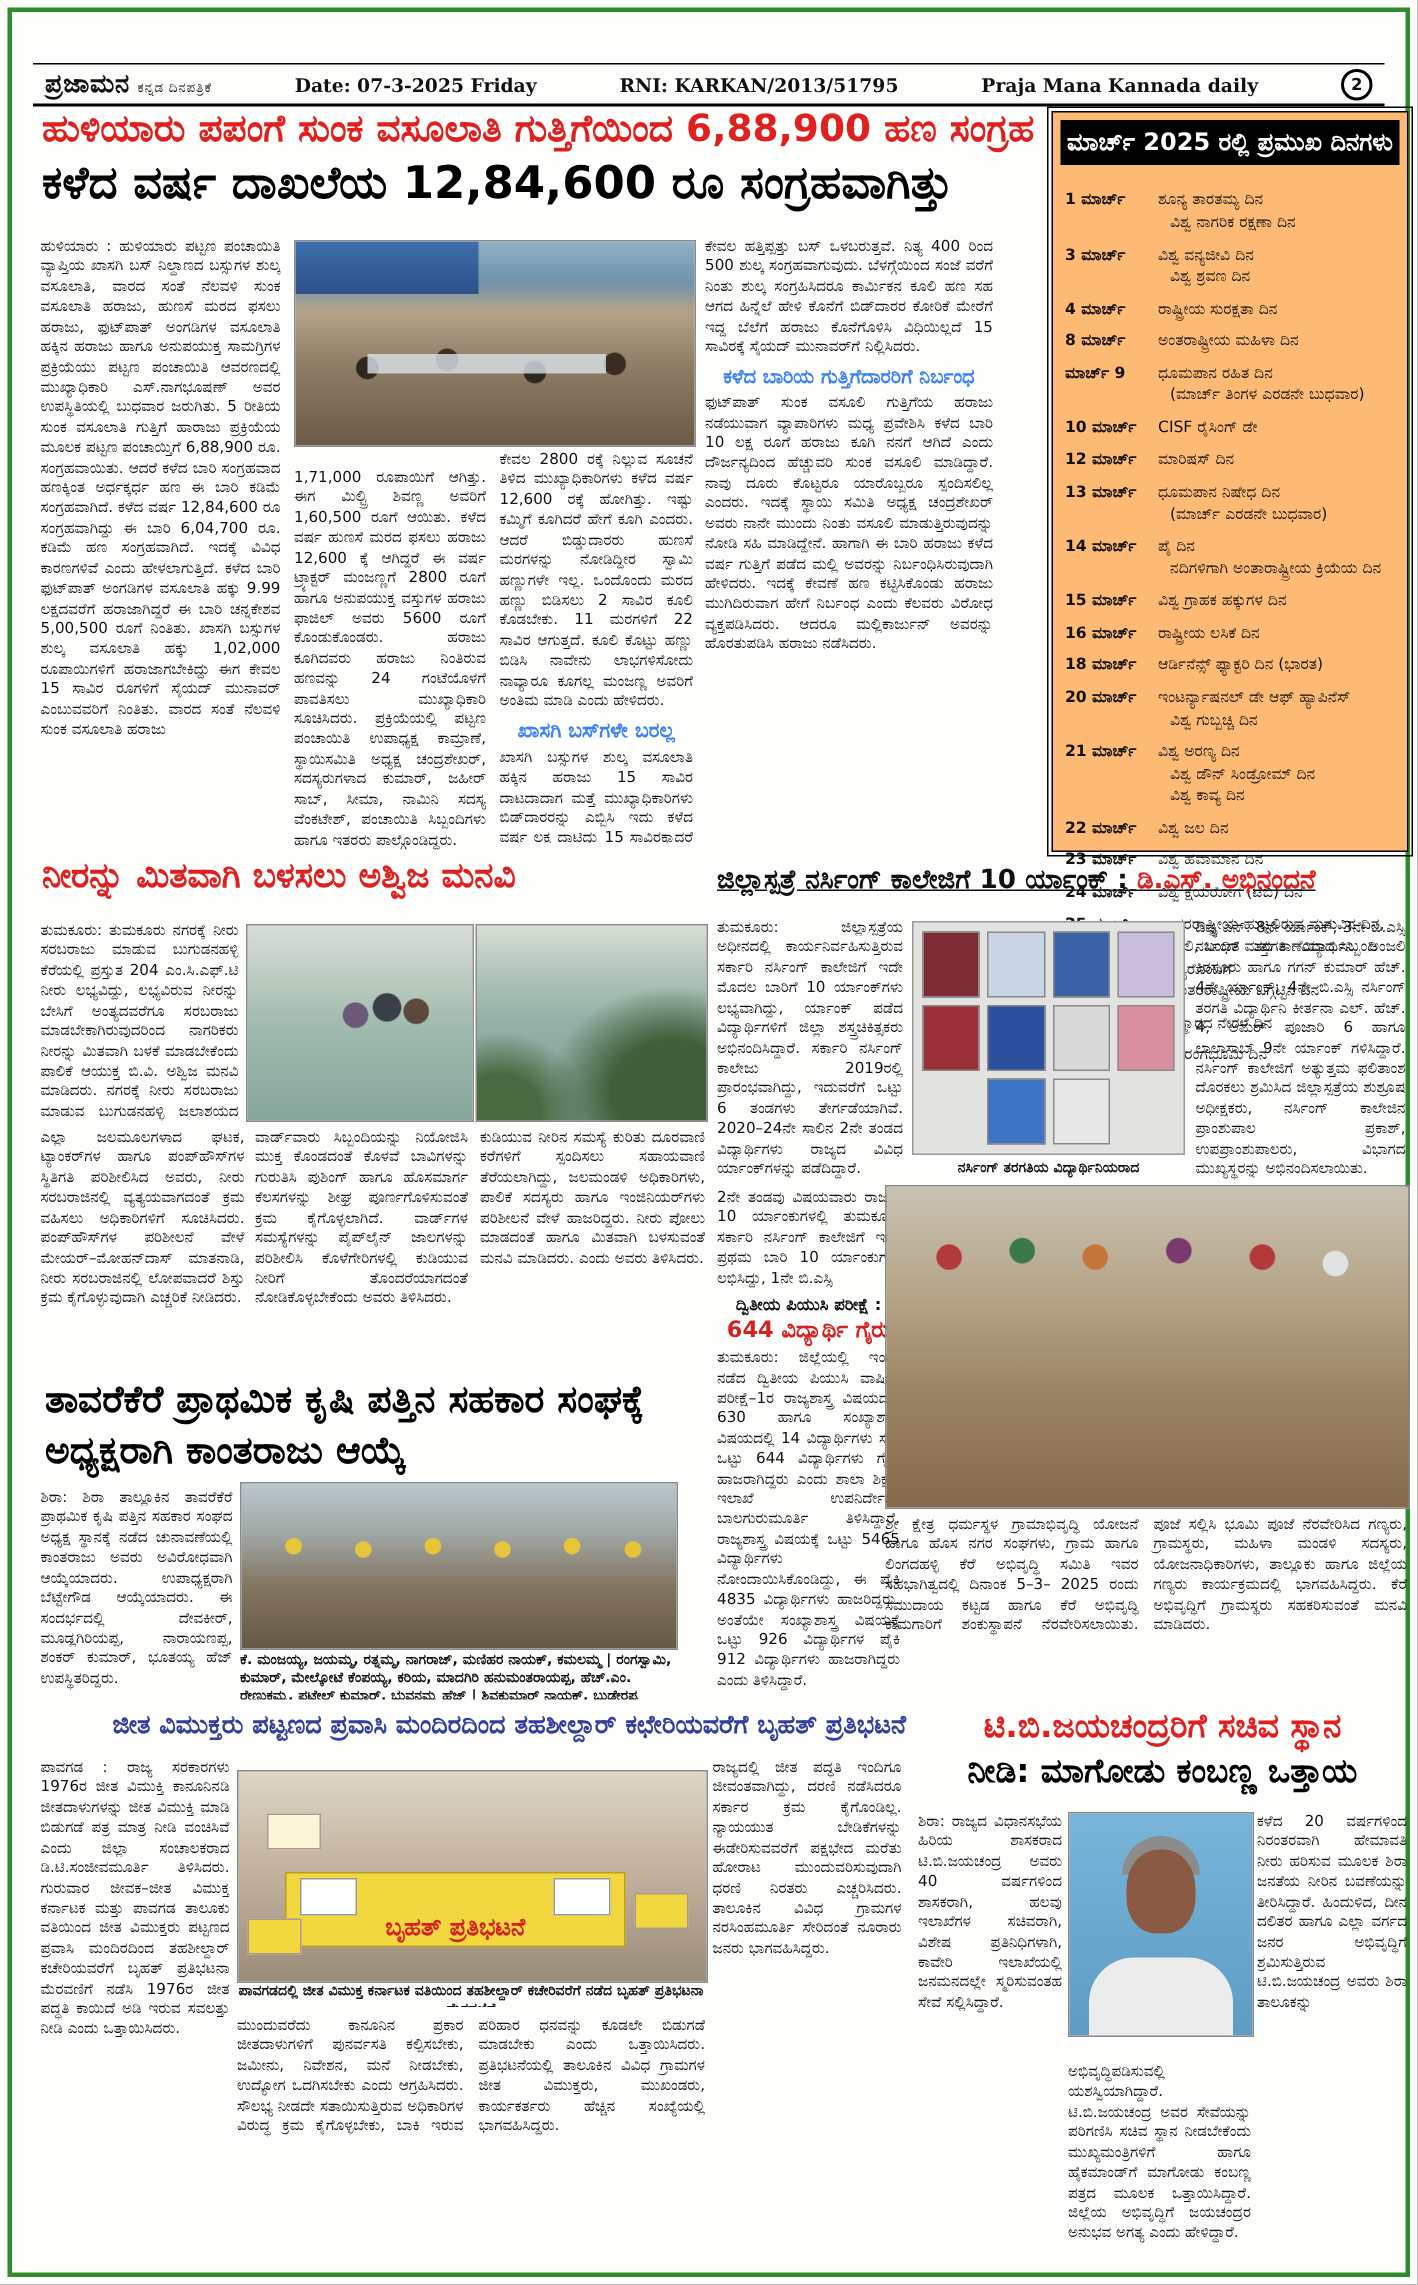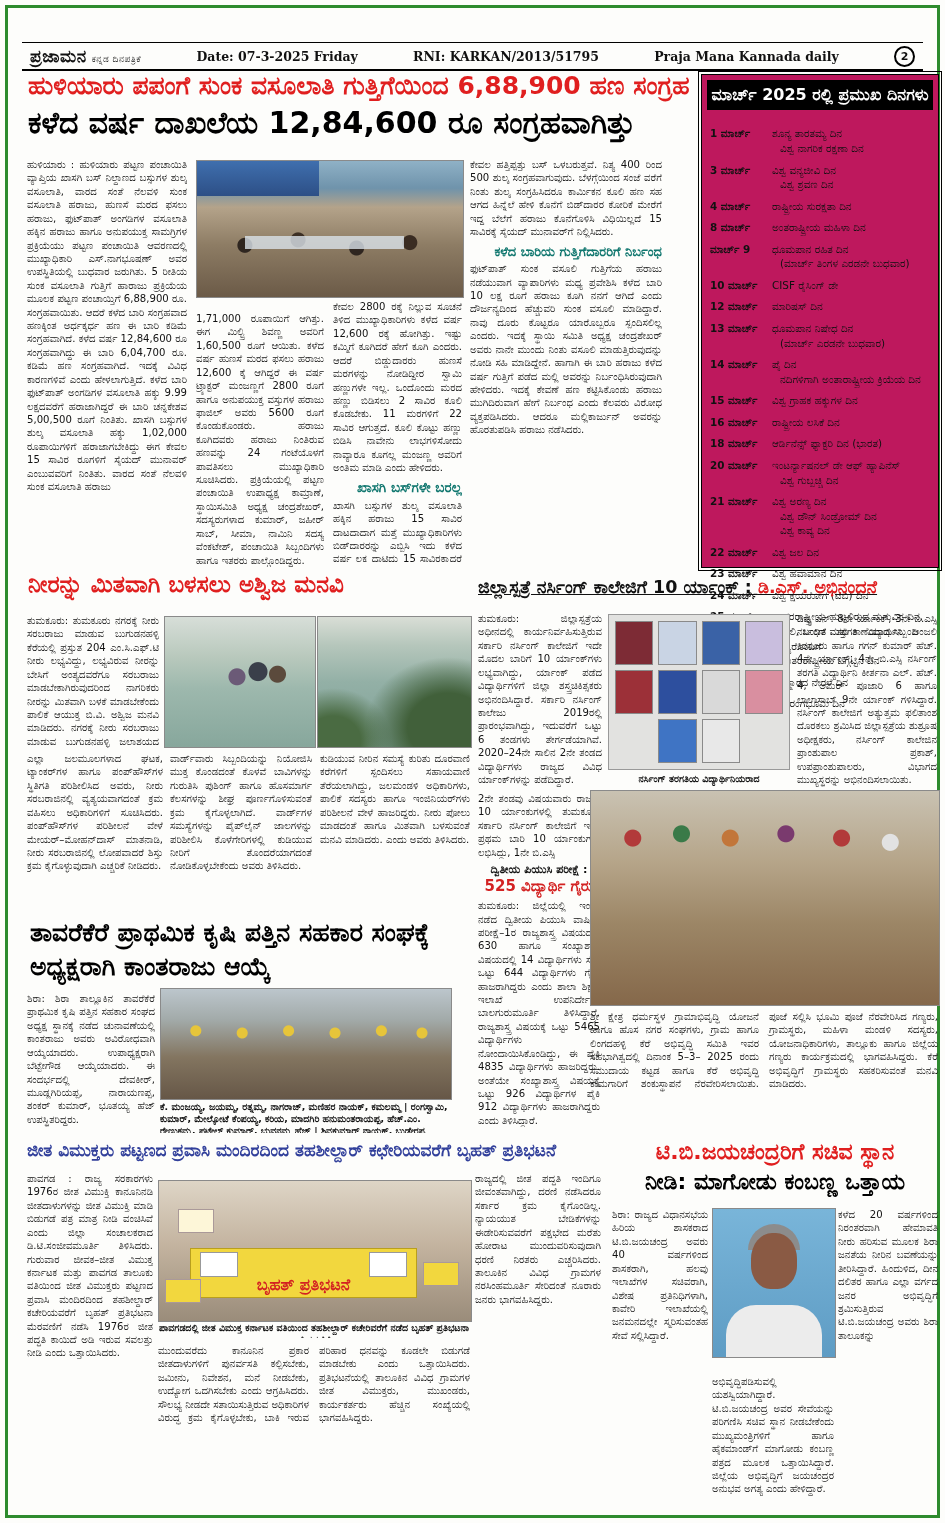--- a/index.html
+++ b/index.html
@@ -12,28 +12,28 @@
             border-top:1px solid #000;border-bottom:2px solid #000;
             display:flex;align-items:center;justify-content:space-between;padding:0 8px;}
   .logo{font-weight:bold;font-size:17px;letter-spacing:.5px;}
   .logo .tag{font-size:9px;font-weight:normal;margin-left:5px;}
   .mh{font-size:12.5px;font-weight:bold;font-family:"DejaVu Serif",serif;}
   .pagenum{width:17px;height:17px;border:2px solid #000;border-radius:50%;
            font-size:11px;font-weight:bold;display:flex;align-items:center;justify-content:center;}
   
   .hl-red{color:#e01f1f;font-weight:bold;}
   .hl-blk{color:#000;font-weight:bold;}
-  .hl-blue{color:#32409b;font-weight:bold;}
-  .subhead{color:#0f766e;font-weight:bold;text-align:right;font-size:12.5px;line-height:1.2;margin:5px 0 3px;}
+  .hl-blue{color:#32409b;font-weight:bold;margin-left:48px;}
+  .subhead{color:#3b82f6;font-weight:bold;text-align:center;font-size:12.5px;line-height:1.2;margin:5px 0 3px;}
   
   .col{font-size:10.1px;line-height:1.33;text-align:justify;overflow:hidden;}
   .cap{font-size:9.4px;font-weight:bold;line-height:1.25;overflow:hidden;}
   
   .sidebar{position:absolute;left:701px;top:74px;width:236px;height:492px;
-           border:1px solid #000;outline:1px solid #000;outline-offset:2px;background:#be185d;}
+           border:1px solid #000;outline:1px solid #000;outline-offset:2px;background:#fdba74;}
   .sb-head{background:#000;color:#fff;font-size:16px;font-weight:bold;text-align:center;
            margin:5px;padding:6px 2px;line-height:1.15;}
   .sb-list{padding:4px 8px 0 8px;font-size:10.4px;line-height:1.4;}
   .m-row{display:flex;margin:7px 0;}
   .m-date{width:62px;flex:none;font-weight:600;}
   .m-lines{flex:1;}
   .m-lines div + div{padding-left:8px;}
   
   .photo{position:absolute;border:1px solid #8a8a8a;overflow:hidden;}
   .ph-crowd{background:
@@ -323,21 +323,21 @@
       <div class="stu" style="background: rgb(63, 116, 196);"></div>
       <div class="stu" style="background: rgb(232, 232, 232);"></div>
     </div>
   <div class="abs cap" style="left:608px;top:773px;width:182px;height:16px;text-align:center;">ನರ್ಸಿಂಗ್ ತರಗತಿಯ ವಿದ್ಯಾರ್ಥಿನಿಯರಾದ</div>
 
   <div class="abs col" style="left:797px;top:612px;width:140px;height:176px;">ದಿವ್ಯ ಎನ್. 8ನೇ ರ್ಯಾಂಕ್, 3ನೇ ಬಿ.ಎಸ್ಸಿ ನರ್ಸಿಂಗ್ ತರಗತಿ ವಿದ್ಯಾರ್ಥಿನಿ ಅಂಜಲಿ ಕಿರಸೂರು ಹಾಗೂ ಗಗನ್ ಕುಮಾರ್ ಹೆಚ್. 4ನೇ ರ್ಯಾಂಕ್; 4ನೇ ಬಿ.ಎಸ್ಸಿ ನರ್ಸಿಂಗ್ ತರಗತಿ ವಿದ್ಯಾರ್ಥಿನಿ ಕೀರ್ತನಾ ಎಲ್. ಹೆಚ್. 4, ಅಮರ್ ಪೂಜಾರಿ 6 ಹಾಗೂ ಲಾಲಾಸಾಬ್ 9ನೇ ರ್ಯಾಂಕ್ ಗಳಿಸಿದ್ದಾರೆ. ನರ್ಸಿಂಗ್ ಕಾಲೇಜಿಗೆ ಅತ್ಯುತ್ತಮ ಫಲಿತಾಂಶ ದೊರಕಲು ಶ್ರಮಿಸಿದ ಜಿಲ್ಲಾಸ್ಪತ್ರೆಯ ಶುಶ್ರೂಷ ಅಧೀಕ್ಷಕರು, ನರ್ಸಿಂಗ್ ಕಾಲೇಜಿನ ಪ್ರಾಂಶುಪಾಲ ಪ್ರಕಾಶ್, ಉಪಪ್ರಾಂಶುಪಾಲರು, ವಿಭಾಗದ ಮುಖ್ಯಸ್ಥರನ್ನು ಅಭಿನಂದಿಸಲಾಯಿತು.</div>
 
   <div class="abs" style="left:478px;top:792px;width:122px;height:342px;overflow:hidden;">
     <div class="col">2ನೇ ತಂಡವು ವಿಷಯವಾರು ರಾಜ್ಯದ 10 ರ್ಯಾಂಕುಗಳಲ್ಲಿ ತುಮಕೂರು ಸರ್ಕಾರಿ ನರ್ಸಿಂಗ್ ಕಾಲೇಜಿಗೆ ಇದೇ ಪ್ರಥಮ ಬಾರಿ 10 ರ್ಯಾಂಕುಗಳು ಲಭಿಸಿದ್ದು, 1ನೇ ಬಿ.ಎಸ್ಸಿ</div>
     <div class="puc-h1">ದ್ವಿತೀಯ ಪಿಯುಸಿ ಪರೀಕ್ಷೆ :</div>
-    <div class="puc-h2">525 ವಿದ್ಯಾರ್ಥಿ ಗೈರು</div>
+    <div class="puc-h2">644 ವಿದ್ಯಾರ್ಥಿ ಗೈರು</div>
     <div class="col">ತುಮಕೂರು: ಜಿಲ್ಲೆಯಲ್ಲಿ ಇಂದು ನಡೆದ ದ್ವಿತೀಯ ಪಿಯುಸಿ ವಾರ್ಷಿಕ ಪರೀಕ್ಷೆ–1ರ ರಾಜ್ಯಶಾಸ್ತ್ರ ವಿಷಯದಲ್ಲಿ 630 ಹಾಗೂ ಸಂಖ್ಯಾಶಾಸ್ತ್ರ ವಿಷಯದಲ್ಲಿ 14 ವಿದ್ಯಾರ್ಥಿಗಳು ಸೇರಿ ಒಟ್ಟು 644 ವಿದ್ಯಾರ್ಥಿಗಳು ಗೈರು ಹಾಜರಾಗಿದ್ದರು ಎಂದು ಶಾಲಾ ಶಿಕ್ಷಣ ಇಲಾಖೆ ಉಪನಿರ್ದೇಶಕ ಬಾಲಗುರುಮೂರ್ತಿ ತಿಳಿಸಿದ್ದಾರೆ. ರಾಜ್ಯಶಾಸ್ತ್ರ ವಿಷಯಕ್ಕೆ ಒಟ್ಟು 5465 ವಿದ್ಯಾರ್ಥಿಗಳು ನೋಂದಾಯಿಸಿಕೊಂಡಿದ್ದು, ಈ ಪೈಕಿ 4835 ವಿದ್ಯಾರ್ಥಿಗಳು ಹಾಜರಿದ್ದರು. ಅಂತೆಯೇ ಸಂಖ್ಯಾಶಾಸ್ತ್ರ ವಿಷಯಕ್ಕೆ ಒಟ್ಟು 926 ವಿದ್ಯಾರ್ಥಿಗಳ ಪೈಕಿ 912 ವಿದ್ಯಾರ್ಥಿಗಳು ಹಾಜರಾಗಿದ್ದರು ಎಂದು ತಿಳಿಸಿದ್ದಾರೆ.</div>
   </div>
 
   <div class="photo ph-ceremony" style="left:590px;top:790px;width:348px;height:214px;"></div>
   <div class="abs col twocol" style="left:590px;top:1010px;width:348px;height:122px;">ಶ್ರೀ ಕ್ಷೇತ್ರ ಧರ್ಮಸ್ಥಳ ಗ್ರಾಮಾಭಿವೃದ್ಧಿ ಯೋಜನೆ ಹಾಗೂ ಹೊಸ ನಗರ ಸಂಘಗಳು, ಗ್ರಾಮ ಹಾಗೂ ಲಿಂಗದಹಳ್ಳಿ ಕೆರೆ ಅಭಿವೃದ್ಧಿ ಸಮಿತಿ ಇವರ ಸಹಭಾಗಿತ್ವದಲ್ಲಿ ದಿನಾಂಕ 5–3– 2025 ರಂದು ಸಮುದಾಯ ಕಟ್ಟಡ ಹಾಗೂ ಕೆರೆ ಅಭಿವೃದ್ಧಿ ಕಾಮಗಾರಿಗೆ ಶಂಕುಸ್ಥಾಪನೆ ನೆರವೇರಿಸಲಾಯಿತು. ಪೂಜೆ ಸಲ್ಲಿಸಿ ಭೂಮಿ ಪೂಜೆ ನೆರವೇರಿಸಿದ ಗಣ್ಯರು, ಗ್ರಾಮಸ್ಥರು, ಮಹಿಳಾ ಮಂಡಳಿ ಸದಸ್ಯರು, ಯೋಜನಾಧಿಕಾರಿಗಳು, ತಾಲ್ಲೂಕು ಹಾಗೂ ಜಿಲ್ಲೆಯ ಗಣ್ಯರು ಕಾರ್ಯಕ್ರಮದಲ್ಲಿ ಭಾಗವಹಿಸಿದ್ದರು. ಕೆರೆ ಅಭಿವೃದ್ಧಿಗೆ ಗ್ರಾಮಸ್ಥರು ಸಹಕರಿಸುವಂತೆ ಮನವಿ ಮಾಡಿದರು.</div>
 
   <div class="abs hl-blk" style="left:30px;top:916px;width:430px;font-size:25px;line-height:1.35;">ತಾವರೆಕೆರೆ ಪ್ರಾಥಮಿಕ ಕೃಷಿ ಪತ್ತಿನ ಸಹಕಾರ ಸಂಘಕ್ಕೆ ಅಧ್ಯಕ್ಷರಾಗಿ ಕಾಂತರಾಜು ಆಯ್ಕೆ</div>
 
   <div class="abs col" style="left:27px;top:992px;width:128px;height:140px;">ಶಿರಾ: ಶಿರಾ ತಾಲ್ಲೂಕಿನ ತಾವರೆಕೆರೆ ಪ್ರಾಥಮಿಕ ಕೃಷಿ ಪತ್ತಿನ ಸಹಕಾರ ಸಂಘದ ಅಧ್ಯಕ್ಷ ಸ್ಥಾನಕ್ಕೆ ನಡೆದ ಚುನಾವಣೆಯಲ್ಲಿ ಕಾಂತರಾಜು ಅವರು ಅವಿರೋಧವಾಗಿ ಆಯ್ಕೆಯಾದರು. ಉಪಾಧ್ಯಕ್ಷರಾಗಿ ಬೆಟ್ಟೇಗೌಡ ಆಯ್ಕೆಯಾದರು. ಈ ಸಂದರ್ಭದಲ್ಲಿ ದೇವಕೀರ್, ಮೂಡ್ಲಗಿರಿಯಪ್ಪ, ನಾರಾಯಣಪ್ಪ, ಶಂಕರ್ ಕುಮಾರ್, ಭೂತಯ್ಯ ಹೆಜ್ ಉಪಸ್ಥಿತರಿದ್ದರು.</div>
   <div class="photo ph-group" style="left:160px;top:988px;width:290px;height:110px;"></div>

